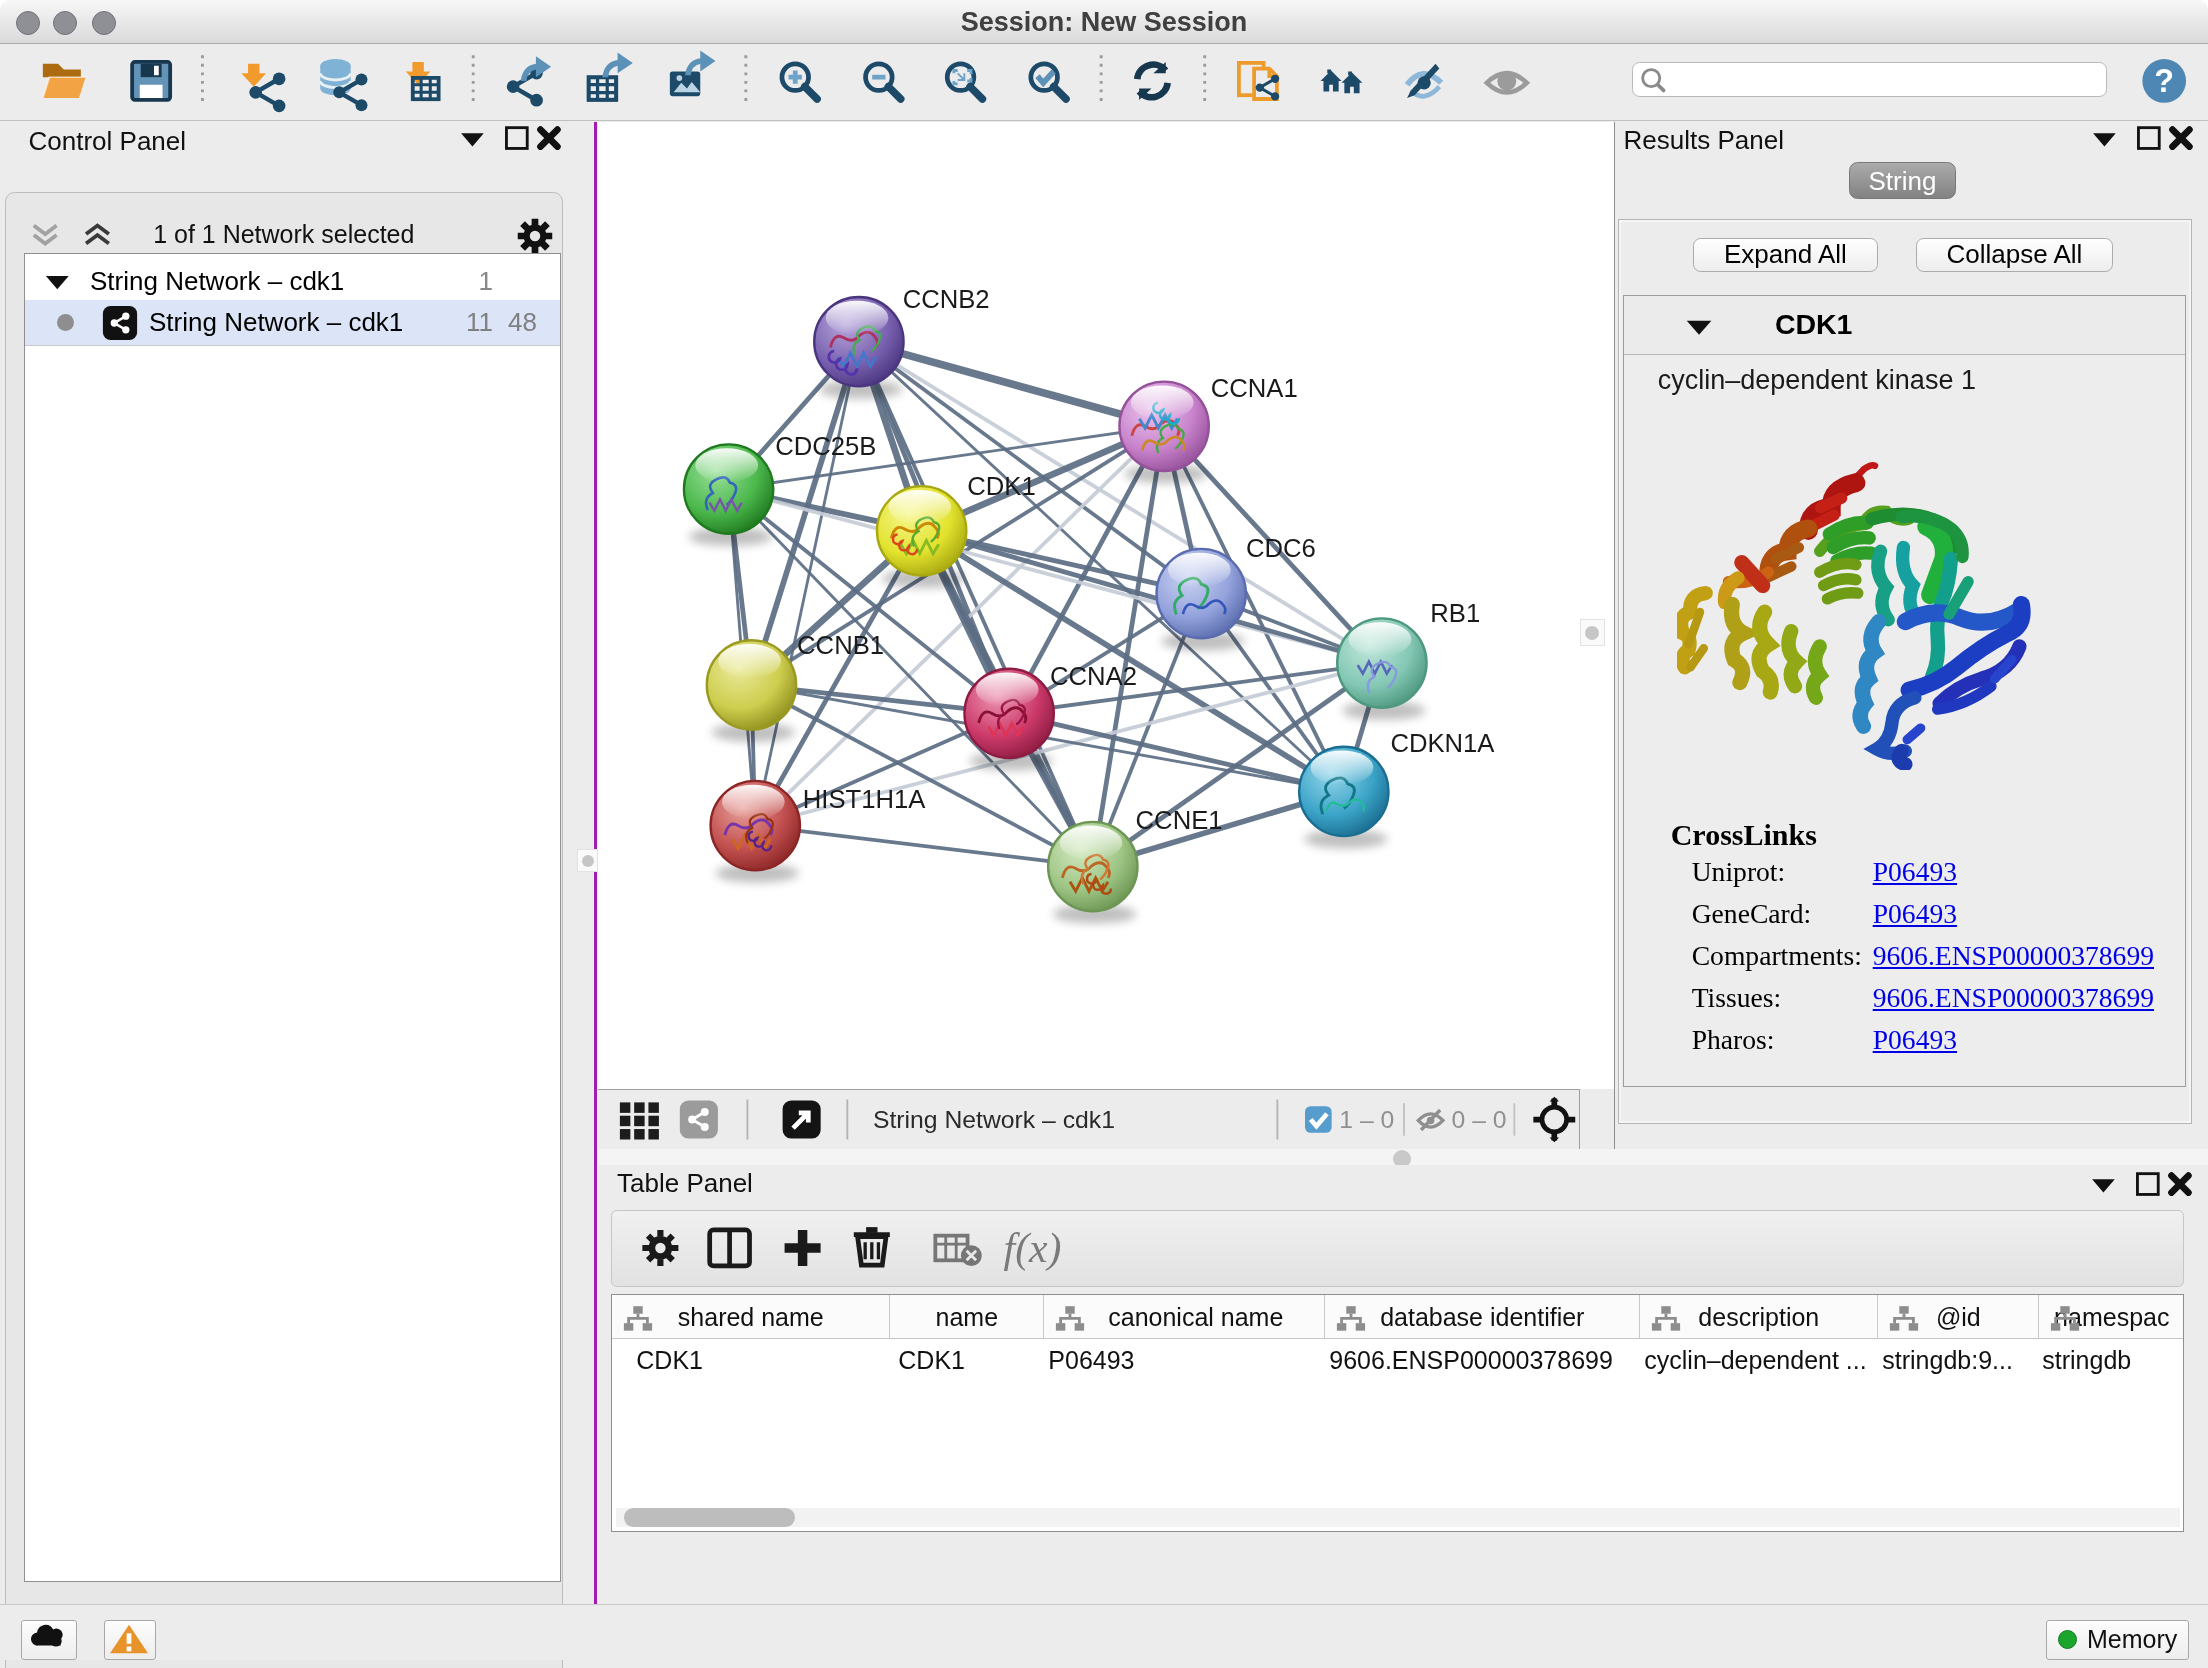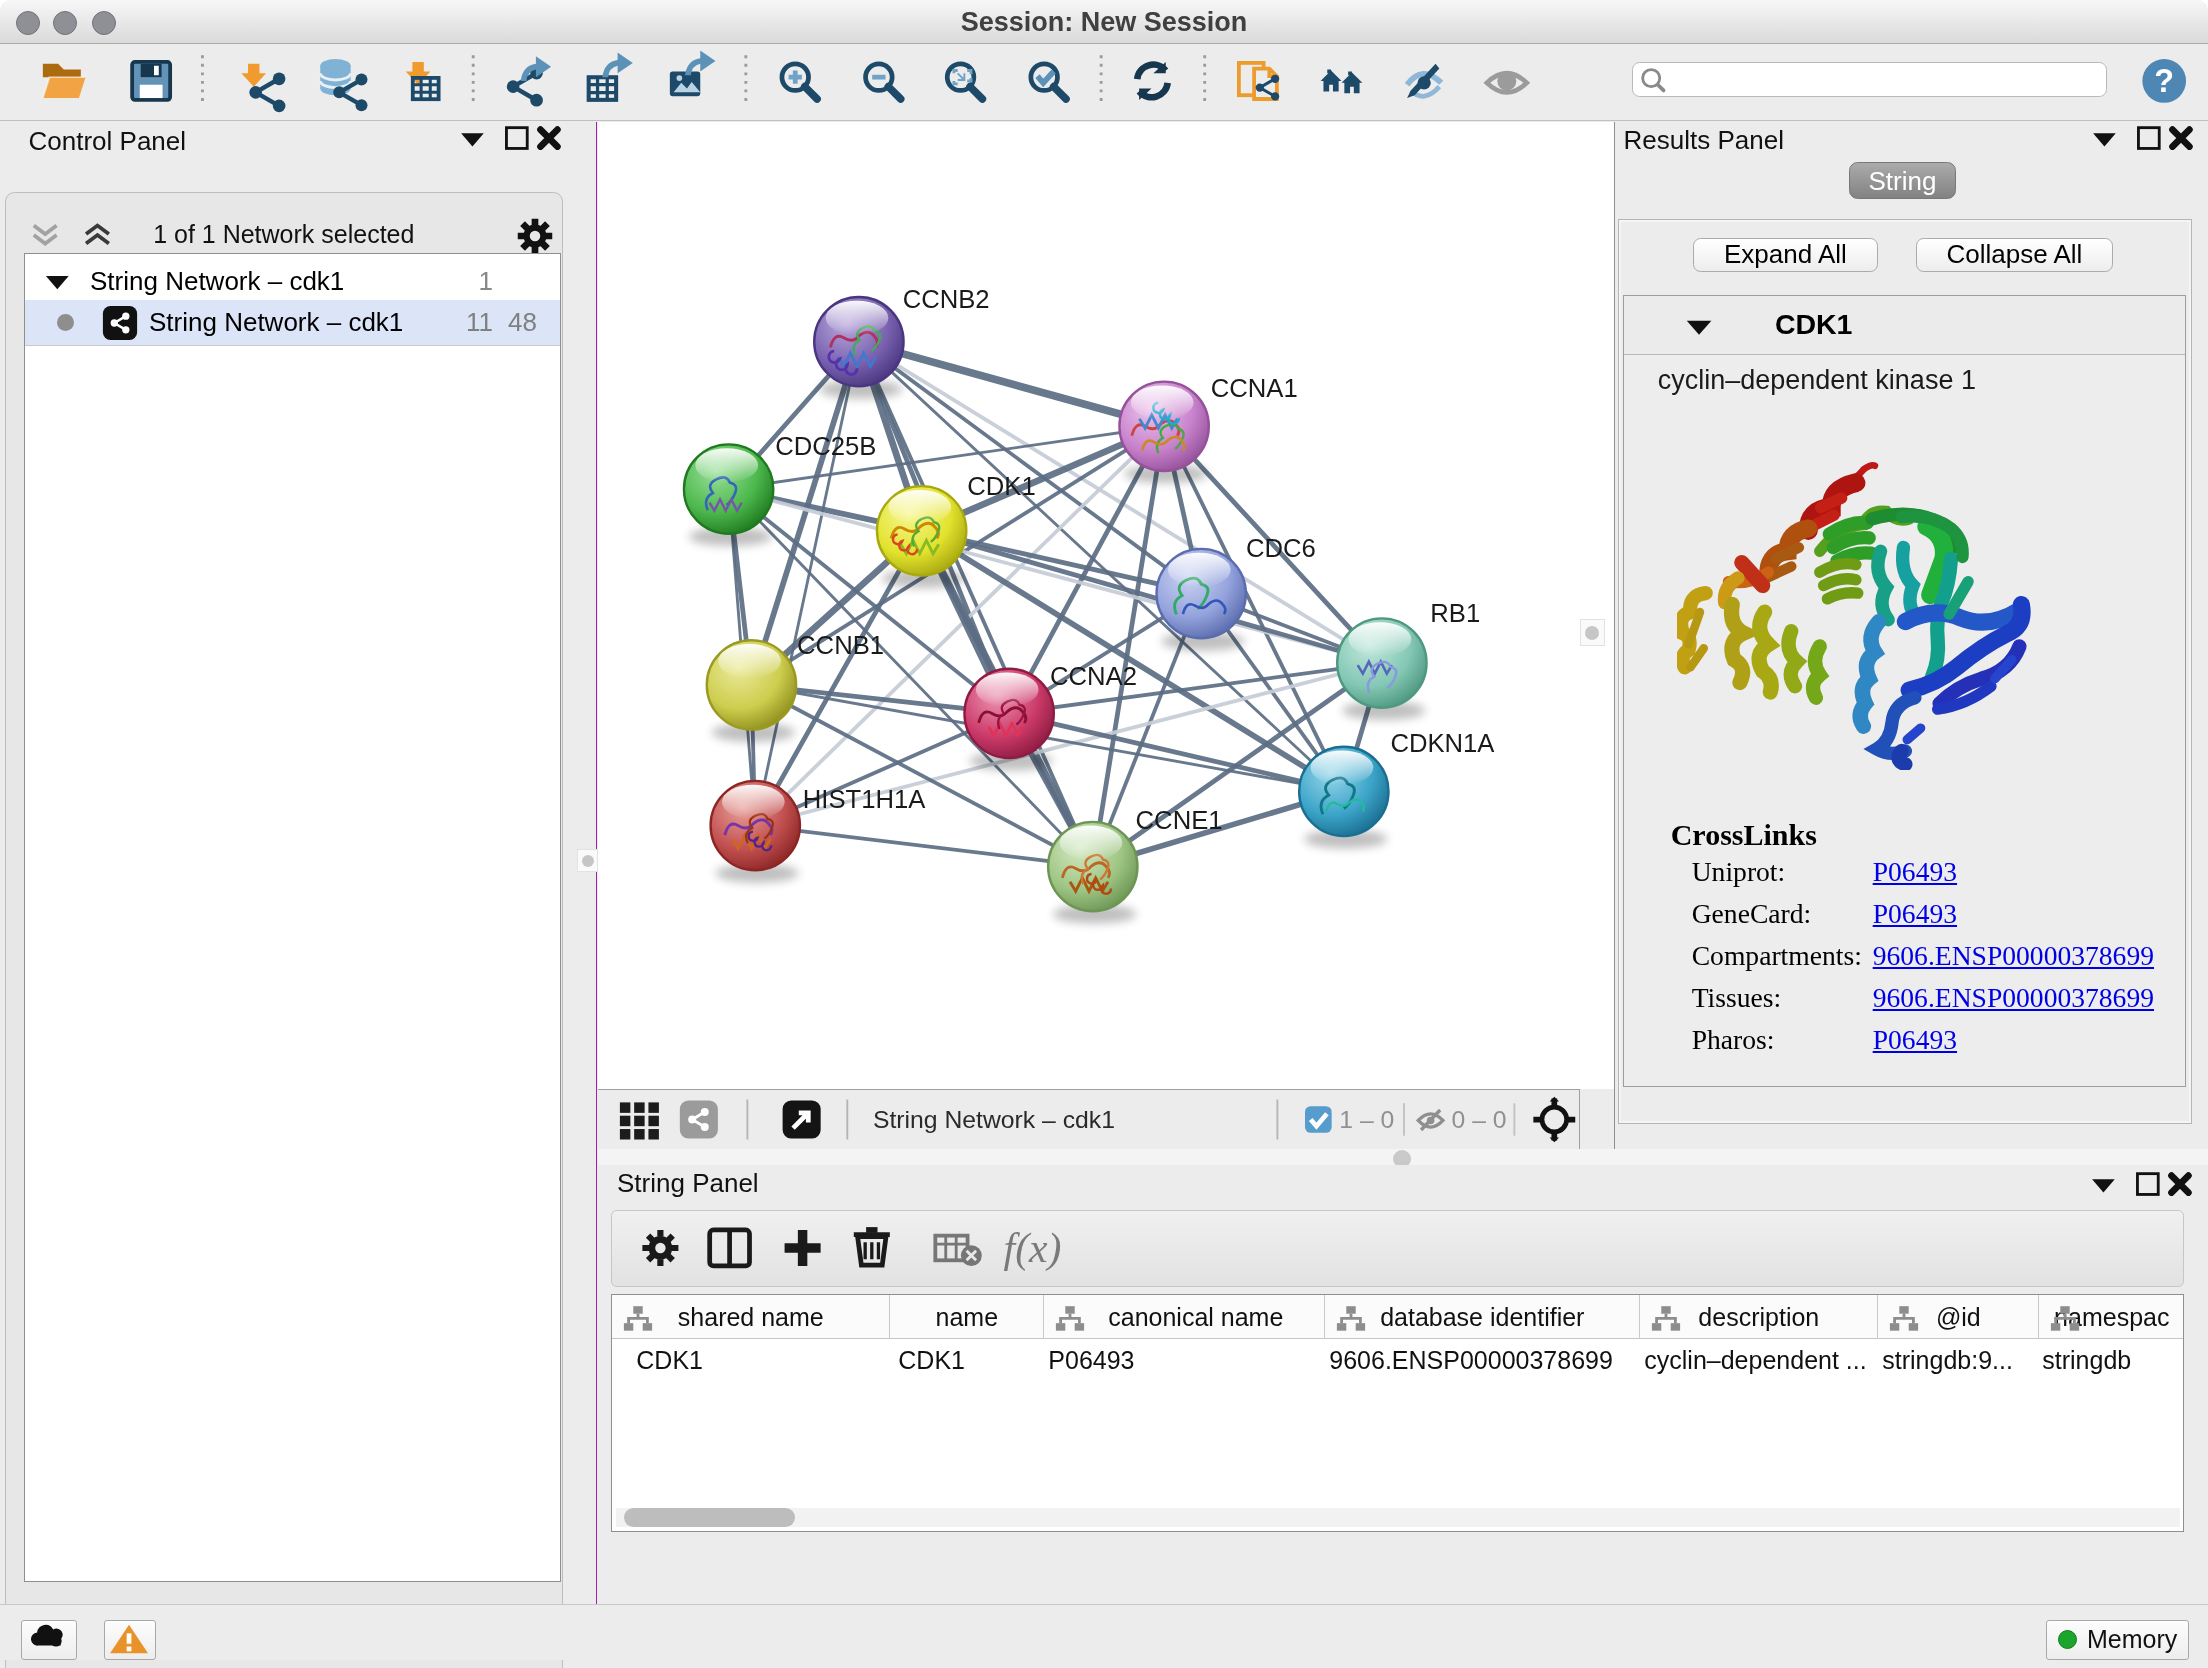--- a/index.html
+++ b/index.html
@@ -8,21 +8,21 @@
 #win{position:absolute;left:0;top:0;width:2208px;height:1668px;background:#ececec;border-radius:11.4px 11.4px 0 0;overflow:hidden;}
 
 #titlebar{position:absolute;left:0;top:0;width:2208px;height:44px;background:linear-gradient(#f7f7f7,#dadada);border-bottom:1px solid #a9a9a9;}
 .tl{position:absolute;top:10.5px;width:24px;height:24px;border-radius:50%;background:#8f8f96;border:1px solid #72727a;}
 #title{position:absolute;top:0;left:0;width:100%;height:44px;line-height:44px;text-align:center;font-size:27px;font-weight:bold;color:#404040;border-radius:15px;}
 
 #toolbar{position:absolute;left:0;top:45px;width:2208px;height:76px;background:#ececec;border-bottom:1px solid #c0c0c0;}
 #searchbox{position:absolute;left:1632px;top:17px;width:475px;height:35px;background:#fff;border:1.9px solid #b9b9b9;border-radius:7.6px;z-index:1;}
 #toolbar svg{z-index:2;pointer-events:none;}
 
-#cpanel{position:absolute;left:0;top:122px;width:597px;height:1482px;background:#ececec;border-right:1px solid #a21caf;}
+#cpanel{position:absolute;left:0;top:122px;width:597px;height:1482px;background:#ececec;border-right:3px solid #a21caf;}
 .ptitle{font-size:26px;color:#111;}
 #cp-tabs{position:absolute;left:68px;top:50px;height:41px;display:flex;z-index:5;}
 .tab{height:41px;line-height:39px;font-size:25px;text-align:center;background:linear-gradient(#ffffff,#f2f2f2);border:1px solid #a9a9a9;border-left:none;color:#000;}
 .tab.first{border-left:1px solid #a9a9a9;border-radius:7.6px 0 0 7.6px;}
 .tab.last{border-radius:0 7.6px 7.6px 0;}
 .tab.sel{background:linear-gradient(#9d9d9d,#737373);color:#fff;border-color:#6e6e6e;}
 #cp-sub{position:absolute;left:4.8px;top:70px;width:558px;height:1525px;background:#e7e7e7;border:1px solid #bdbdbd;border-radius:9.5px;}
 #cp-list{position:absolute;left:24px;top:131px;width:537px;height:1329px;background:#fff;border:1px solid #8f8f8f;}
 
 #netwrap{position:absolute;left:598px;top:122px;width:1016px;height:1027px;background:#ececec;}
@@ -622,21 +622,21 @@
         <div style="position:absolute;left:249px;top:555px;font-family:'Liberation Serif',serif;font-size:27.6px;line-height:42px;">
           <a>P06493</a><br><a>P06493</a><br><a>9606.ENSP00000378699</a><br><a>9606.ENSP00000378699</a><br><a>P06493</a>
         </div>
       </div>
     </div>
   </div>
   <div id="tsplit">
       <div style="position:absolute;left:795px;top:1px;width:18px;height:18px;border-radius:50%;background:#c9c9c9;"></div>
     </div>
   <div id="tpanel">
-    <div class="ptitle" style="position:absolute;left:19px;top:2.9px;">String Panel</div>
+    <div class="ptitle" style="position:absolute;left:19px;top:2.9px;">Table Panel</div>
     <svg width="114" height="34" style="position:absolute;left:1490px;top:2.9px;" viewBox="0 0 120 36">
       <path d="M4,12 h24 l-12,14 z" fill="#111"></path>
       <rect x="52" y="6" width="22" height="22" fill="none" stroke="#111" stroke-width="3"></rect>
       <path d="M88,8 l18,18 M106,8 l-18,18" stroke="#111" stroke-width="7" stroke-linecap="round"></path>
     </svg>
     <div style="position:absolute;left:13.3px;top:45px;width:1573px;height:77px;background:linear-gradient(#f0f0f0,#e2e2e2);border:1.9px solid #c6c6c6;border-radius:5.7px;">
       <svg width="476" height="73" style="position:absolute;left:0;top:0;" viewBox="0 0 500 77">
         <g fill="#1a1a1a">
           <g transform="translate(50,39)">
             <circle r="12.5"></circle>

